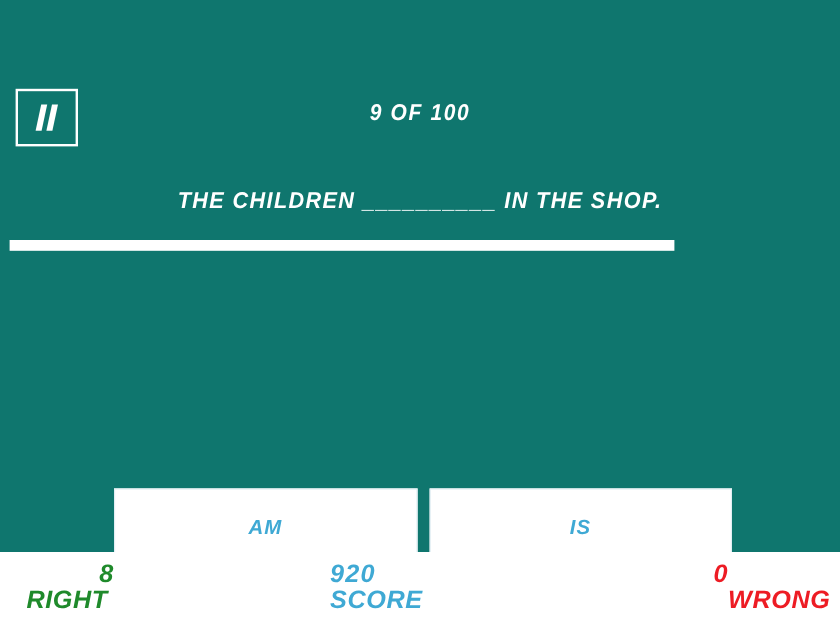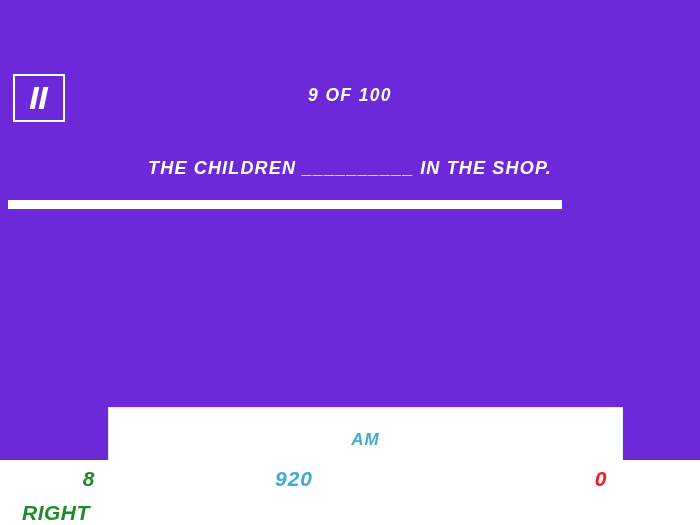--- a/index.html
+++ b/index.html
@@ -91,21 +91,21 @@
     height: 9px;
   }
   #progress-fill {
     height: 9px;
     background: #ffffff;
     width: 81%;
   }
   
   #answers {
     position: absolute;
-    left: 108px;
+    left: 95px;
     top: 407px;
     width: 515px;
     height: 65px;
     display: flex;
     gap: 10px;
     text-align: center;
   }
   .answer-button {
     flex: 1 1 0;
     background: #ffffff;
@@ -140,21 +140,20 @@
   }
   .stat .value {
     display: block;
     font-size: 21px;
     letter-spacing: 1px;
   }
   .stat .label {
     display: block;
     font-size: 21px;
     letter-spacing: 0.5px;
-    margin-top: 12px;
   }
   #stat-right {
     left: 14px;
     text-align: center;
     width: 150px;
     color: #1f8a2b;
   }
   #stat-right .value { text-align: center; }
   #stat-right .label { text-align: left; padding-left: 8px; }
   #stat-score {
@@ -168,55 +167,60 @@
     text-align: right;
     color: #ed1c24;
   }
   #stat-wrong .value { text-align: center; padding-right: 32px; }
 </style>
 </head>
 <body>
 
 <div id="app">
 
-  <div id="play-area" style="background: #6d28d9;">
+  <div id="play-area" style="background: #0f766e;">
 
     <div id="pause-button">
       <div class="bars">
         <span class="bar"></span>
         <span class="bar"></span>
       </div>
     </div>
 
     <div id="question-counter">9 OF 100</div>
 
     <div id="sentence">THE CHILDREN __________ IN THE SHOP.</div>
 
     <div id="progress-track">
       <div id="progress-fill" style="width: 81%;"></div>
     </div>
 
     <div id="answers">
       <div class="answer-button" style="background: rgb(255, 255, 255); color: rgb(63, 169, 212);">
         <span>AM</span>
       </div>
+      <div class="answer-button" style="background: rgb(255, 255, 255); color: rgb(63, 169, 212);">
+        <span>IS</span>
+      </div>
     </div>
 
   </div>
 
   <div id="footer" style="background: rgb(255, 255, 255);">
 
     <div class="stat" id="stat-right" style="color: rgb(31, 138, 43);">
       <span class="value">8</span>
       <span class="label">RIGHT</span>
     </div>
 
     <div class="stat" id="stat-score" style="color: rgb(63, 169, 212);">
       <span class="value">920</span>
+      <span class="label">SCORE</span>
     </div>
 
     <div class="stat" id="stat-wrong" style="color: rgb(237, 28, 36);">
       <span class="value">0</span>
+      <span class="label">WRONG</span>
     </div>
 
   </div>
 
 </div>
 
 </body></html>

